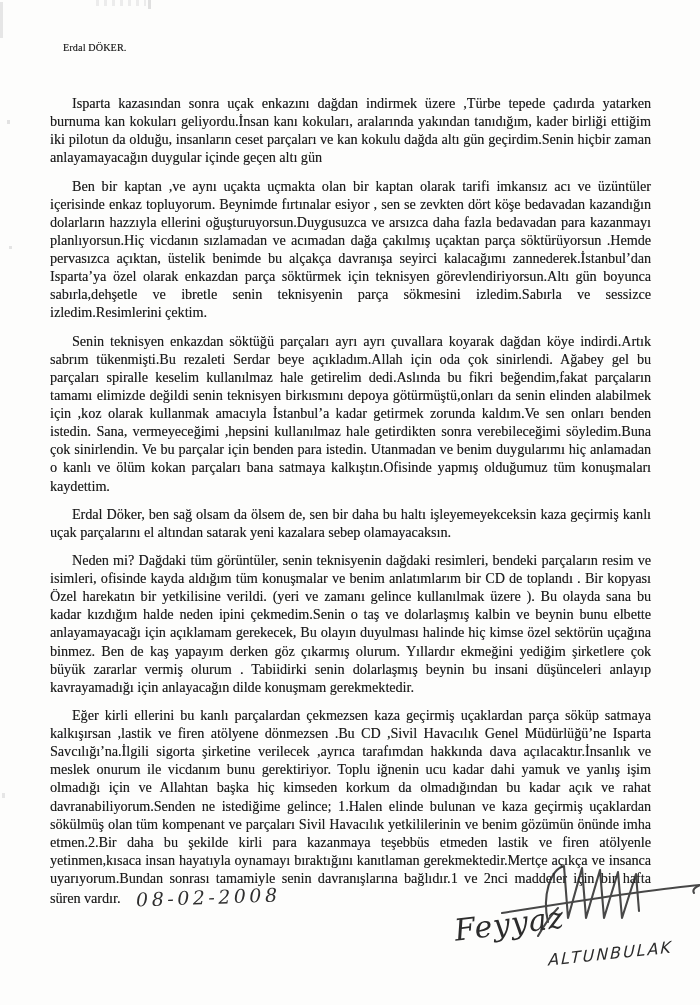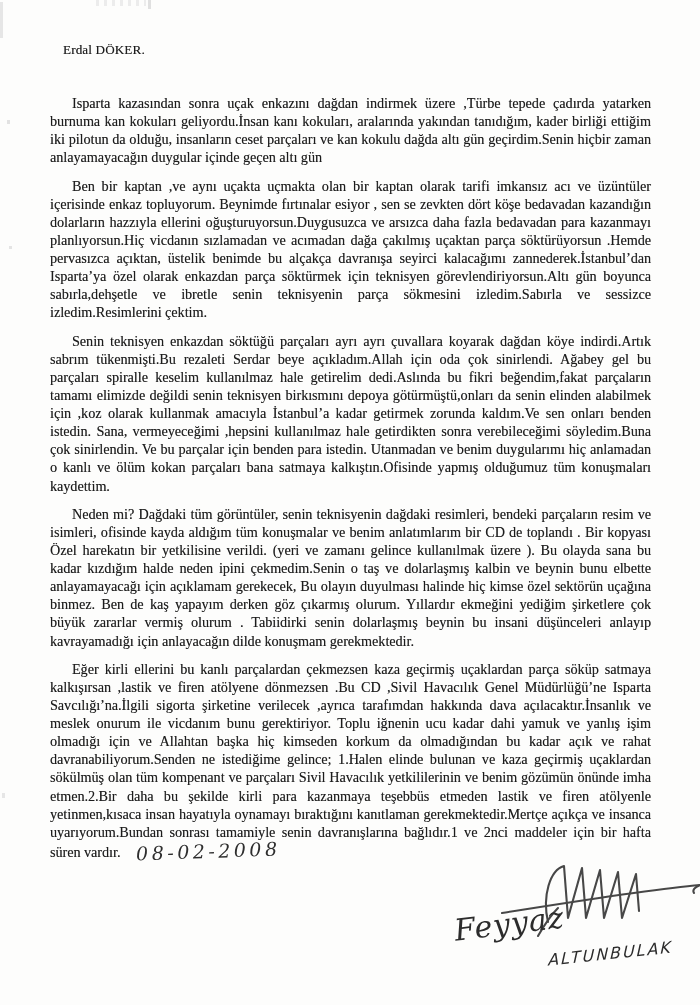--- a/index.html
+++ b/index.html
@@ -17,21 +17,21 @@
   .art-corner { left:0; top:2px; width:3px; height:36px; background:#e6e6e6; }
   .art-topsmudge { left:96px; top:0; width:50px; height:6px;
     background:repeating-linear-gradient(90deg,#ececec 0 3px, transparent 3px 8px); }
   .art-topdash { left:148px; top:0; width:3px; height:9px; background:#e0e0e0; }
   .art-speck1 { left:7px; top:120px; width:3px; height:4px; background:#e2e2e2; }
   .art-speck2 { left:9px; top:246px; width:3px; height:3px; background:#e4e4e4; }
   .art-speck3 { left:2px; top:793px; width:3px; height:5px; background:#e6e6e6; }
 
   .addressee {
     position:absolute; left:63px; top:42px;
-    font-size:13px; letter-spacing:.2px;
+    font-size:10px; letter-spacing:.2px;
     text-shadow:.25px 0 0 rgba(25,25,25,.5);
   }
   .letter-body {
     position:absolute; left:40px; top:84px; width:621px;
     font-size:14.1px; line-height:18.12px;
     text-align:justify;
     text-shadow:.25px 0 0 rgba(25,25,25,.5);
   }
   .para { margin:10px; text-indent:22px; }
 
@@ -75,20 +75,21 @@
   <div class="artifact art-speck1"></div>
   <div class="artifact art-speck2"></div>
   <div class="artifact art-speck3"></div>
 
   <div class="addressee">Erdal DÖKER.</div>
 
   <div class="letter-body">
     <p class="para">Isparta kazasından sonra uçak enkazını dağdan indirmek üzere ,Türbe tepede çadırda yatarken burnuma kan kokuları geliyordu.İnsan kanı kokuları, aralarında yakından tanıdığım, kader birliği ettiğim iki pilotun da olduğu, insanların ceset parçaları ve kan kokulu dağda altı gün geçirdim.Senin hiçbir zaman anlayamayacağın duygular içinde geçen altı gün</p>
     <p class="para">Ben bir kaptan ,ve aynı uçakta uçmakta olan bir kaptan olarak tarifi imkansız acı ve üzüntüler içerisinde enkaz topluyorum. Beynimde fırtınalar esiyor , sen se zevkten dört köşe bedavadan kazandığın dolarların hazzıyla ellerini oğuşturuyorsun.Duygusuzca ve arsızca daha fazla bedavadan para kazanmayı planlıyorsun.Hiç vicdanın sızlamadan ve acımadan dağa çakılmış uçaktan parça söktürüyorsun .Hemde pervasızca açıktan, üstelik benimde bu alçakça davranışa seyirci kalacağımı zannederek.İstanbul’dan Isparta’ya özel olarak enkazdan parça söktürmek için teknisyen görevlendiriyorsun.Altı gün boyunca sabırla,dehşetle ve ibretle senin teknisyenin parça sökmesini izledim.Sabırla ve sessizce izledim.Resimlerini çektim.</p>
     <p class="para">Senin teknisyen enkazdan söktüğü parçaları ayrı ayrı çuvallara koyarak dağdan köye indirdi.Artık sabrım tükenmişti.Bu rezaleti Serdar beye açıkladım.Allah için oda çok sinirlendi. Ağabey gel bu parçaları spiralle keselim kullanılmaz hale getirelim dedi.Aslında bu fikri beğendim,fakat parçaların tamamı elimizde değildi senin teknisyen birkısmını depoya götürmüştü,onları da senin elinden alabilmek için ,koz olarak kullanmak amacıyla İstanbul’a kadar getirmek zorunda kaldım.Ve sen onları benden istedin. Sana, vermeyeceğimi ,hepsini kullanılmaz hale getirdikten sonra verebileceğimi söyledim.Buna çok sinirlendin. Ve bu parçalar için benden para istedin. Utanmadan ve benim duygularımı hiç anlamadan o kanlı ve ölüm kokan parçaları bana satmaya kalkıştın.Ofisinde yapmış olduğumuz tüm konuşmaları kaydettim.</p>
+    <p class="para">Erdal Döker, ben sağ olsam da ölsem de, sen bir daha bu haltı işleyemeyekceksin kaza geçirmiş kanlı uçak parçalarını el altından satarak yeni kazalara sebep olamayacaksın.</p>
     <p class="para">Neden mi? Dağdaki tüm görüntüler, senin teknisyenin dağdaki resimleri, bendeki parçaların resim ve isimleri, ofisinde kayda aldığım tüm konuşmalar ve benim anlatımlarım bir CD de toplandı . Bir kopyası Özel harekatın bir yetkilisine verildi. (yeri ve zamanı gelince kullanılmak üzere ). Bu olayda sana bu kadar kızdığım halde neden ipini çekmedim.Senin o taş ve dolarlaşmış kalbin ve beynin bunu elbette anlayamayacağı için açıklamam gerekecek, Bu olayın duyulması halinde hiç kimse özel sektörün uçağına binmez. Ben de kaş yapayım derken göz çıkarmış olurum. Yıllardır ekmeğini yediğim şirketlere çok büyük zararlar vermiş olurum . Tabiidirki senin dolarlaşmış beynin bu insani düşünceleri anlayıp kavrayamadığı için anlayacağın dilde konuşmam gerekmektedir.</p>
     <p class="para"><span>Eğer kirli ellerini bu kanlı parçalardan çekmezsen kaza geçirmiş uçaklardan parça söküp satmaya kalkışırsan ,lastik ve firen atölyene dönmezsen .Bu CD ,Sivil Havacılık Genel Müdürlüğü’ne Isparta Savcılığı’na.İlgili sigorta şirketine verilecek ,ayrıca tarafımdan hakkında dava açılacaktır.İnsanlık ve meslek onurum ile vicdanım bunu gerektiriyor. Toplu iğnenin ucu kadar dahi yamuk ve yanlış işim olmadığı için ve Allahtan başka hiç kimseden korkum da olmadığından bu kadar açık ve rahat davranabiliyorum.Senden ne istediğime gelince; 1.Halen elinde bulunan ve kaza geçirmiş uçaklardan sökülmüş olan tüm kompenant ve parçaları Sivil Havacılık yetkililerinin ve benim gözümün önünde imha etmen.2.Bir daha bu şekilde kirli para kazanmaya teşebbüs etmeden lastik ve firen atölyenle yetinmen,kısaca insan hayatıyla oynamayı bıraktığını kanıtlaman gerekmektedir.Mertçe açıkça ve insanca uyarıyorum.Bundan sonrası tamamiyle senin davranışlarına bağlıdır.1 ve 2nci maddeler için bir hafta süren vardır.</span><span class="hand-date">08-02-2008</span></p>
   </div>
 
   <div class="signature">
     <svg width="262" height="135" viewBox="0 0 262 135">
       <g fill="none" stroke="#2f2f2f" stroke-width="2.1" stroke-linecap="round" stroke-linejoin="round" opacity="0.88">
         <path d="M96,66 C90,40 98,14 112,10 L116,62 L130,12 L134,62 L148,14 L152,62 L166,16 L170,62 L184,18 L187,55"></path>
         <path d="M50,57 C120,46 200,33 248,29"></path>
         <path d="M248,29 c-5,2 -8,5 -6,8"></path>

